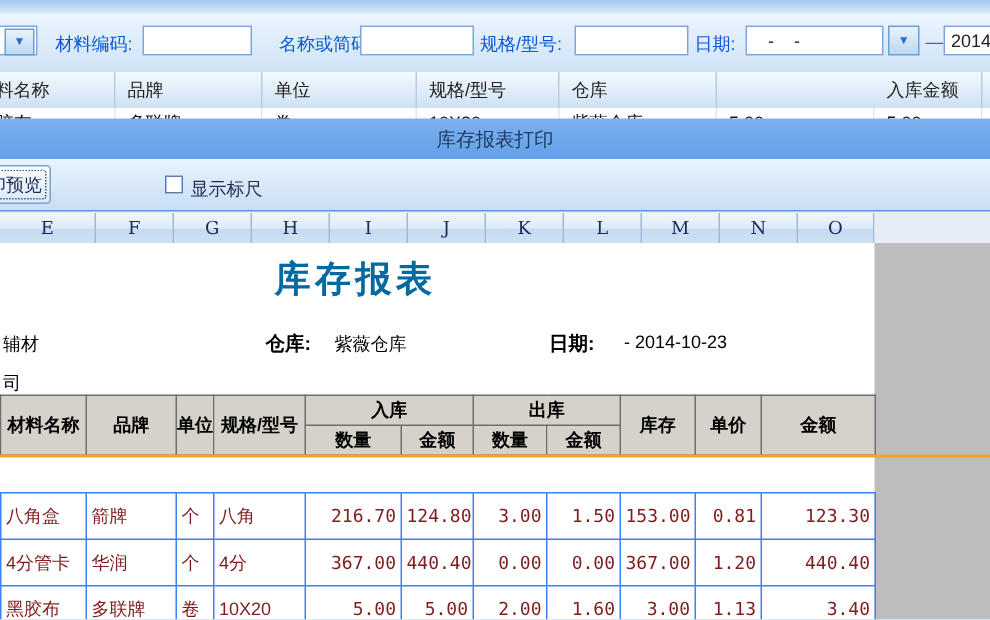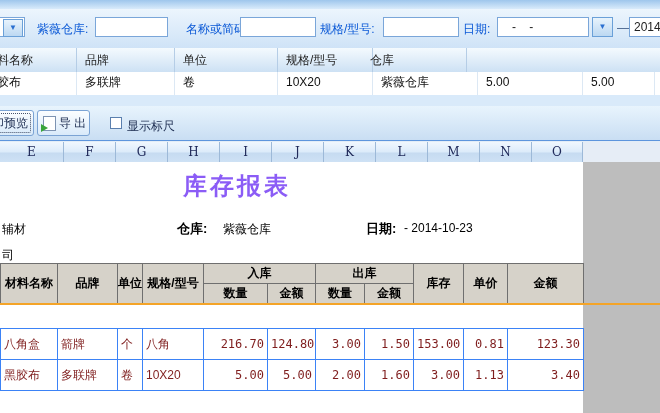--- a/index.html
+++ b/index.html
@@ -66,28 +66,28 @@
     border-top:1px solid #5d95dd;box-sizing:border-box;}
   #col-strip .cell{position:absolute;top:1px;height:21px;box-sizing:border-box;
     background:linear-gradient(#f0f7fe,#dcebfa 48%,#c6dbf1 52%,#cfe2f5);
     border-right:1px solid #9db9d8;text-align:center;line-height:20px;
     font-family:"DejaVu Serif",serif;color:#202a5a;font-size:12px;}
   #col-strip .filler{background:#e6edf6;border-right:none;}
 
   
   #content{left:0;top:83px;width:660px;height:251px;background:#bdbdbd;overflow:hidden;}
   #page{position:absolute;left:0;top:0;width:583px;height:251px;background:#fff;}
-  #rpt-title{position:absolute;left:183px;top:8px;width:220px;color:#8b5cf6;
+  #rpt-title{position:absolute;left:183px;top:8px;width:220px;color:#0369a1;
     font-size:24px;font-weight:bold;letter-spacing:3px;white-space:nowrap;}
   .frag{position:absolute;left:2px;color:#000;}
   #frag1{top:59px;} #frag2{top:85px;}
   .rpt-meta-label{position:absolute;top:58px;font-weight:bold;font-size:13px;color:#000;}
   .rpt-meta-val{position:absolute;top:59px;color:#000;white-space:nowrap;}
   #wh-label{left:177px;} #wh-val{left:223px;}
-  #dt-label{left:366px;} #dt-val{left:404px;}
+  #dt-label{left:366px;} #dt-val{left:416px;}
 
   table{border-collapse:collapse;table-layout:fixed;}
   #rpt-head{position:absolute;left:0;top:101px;width:583px;}
   #rpt-head td{border:1px solid #6f6f6f;background:#d6d2c9;color:#000;
     font-weight:bold;text-align:center;padding:0;height:19px;font-size:12px;
     white-space:nowrap;overflow:hidden;}
   #band-line{position:absolute;left:0;top:141px;width:660px;height:0;
     border-top:2px solid #f4a428;}
   #rpt-body{position:absolute;left:0;top:166px;width:583px;}
   #rpt-body td{border:1px solid #3b82f6;color:#7f1d1d;height:22px;padding:4px 3px;
@@ -99,62 +99,60 @@
 <body>
 
 <div id="stage">
 
   <div id="top-strip" class="abs"></div>
 
   <div id="filter-bar" class="abs">
     <div id="left-combo" class="finput">
       <div class="combo-btn">▼</div>
     </div>
-    <div class="flabel" style="left:37px">紫薇仓库:</div>
+    <div class="flabel" style="left:37px">材料编码:</div>
     <div class="finput" style="left:95px;width:73px"></div>
     <div class="flabel" style="left:186px">名称或简码:</div>
     <div class="finput" style="left:240px;width:76px"></div>
     <div class="flabel" style="left:320px">规格/型号:</div>
     <div class="finput" style="left:383px;width:76px"></div>
     <div class="flabel" style="left:463px">日期:</div>
     <div id="date-from" class="finput">-    -</div>
     <div id="date-drop" class="abs">▼</div>
     <div id="date-dash" class="abs">—</div>
     <div id="date-to" class="finput">2014-</div>
   </div>
 
   <div id="bg-header" class="abs">
       <div class="cell" style="left: 0px; width: 77px;"><span style="margin-left: -23px;">材料名称</span></div>
       <div class="cell" style="left: 77px; width: 98px;"><span>品牌</span></div>
       <div class="cell" style="left: 175px; width: 103px;"><span>单位</span></div>
       <div class="cell" style="left: 278px; width: 95px;"><span>规格/型号</span></div>
-      <div class="cell" style="left: 362px; width: 105px;"><span>仓库</span></div>
+      <div class="cell" style="left: 373px; width: 105px;"><span>仓库</span></div>
+      <div class="cell" style="left: 583px; width: 72px;"><span>入库金额</span></div>
       <div class="cell" style="left: 655px; width: 5px;"></div>
     </div>
   <div id="bg-row" class="abs">
       <div class="cell" style="left: 0px; width: 77px;"><span style="margin-left: -23px;">黑胶布</span></div>
       <div class="cell" style="left: 77px; width: 98px;"><span>多联牌</span></div>
       <div class="cell" style="left: 175px; width: 103px;"><span>卷</span></div>
       <div class="cell" style="left: 278px; width: 95px;"><span>10X20</span></div>
       <div class="cell" style="left: 373px; width: 105px;"><span>紫薇仓库</span></div>
       <div class="cell" style="left: 478px; width: 105px;"><span>5.00</span></div>
       <div class="cell" style="left: 583px; width: 72px;"><span>5.00</span></div>
       <div class="cell" style="left: 655px; width: 5px;"></div>
     </div>
 
   <div id="dialog" class="abs">
+    <div id="dlg-title" class="abs">库存报表打印</div>
 
     <div id="dlg-toolbar" class="abs">
       <div id="btn-preview" class="tbtn">
         <span class="focus-rect"></span>
         <span>打印预览</span>
-      </div>
-      <div id="btn-export" class="tbtn">
-        <span class="doc-ico"></span>
-        <span>导 出</span>
       </div>
       <div id="ruler-check" class="abs"></div>
       <div id="ruler-label" class="abs">显示标尺</div>
     </div>
 
     <div id="col-strip" class="abs">
         <div class="cell" style="left: 0px; width: 64px;">E</div>
         <div class="cell" style="left: 64px; width: 52px;">F</div>
         <div class="cell" style="left: 116px; width: 52px;">G</div>
         <div class="cell" style="left: 168px; width: 52px;">H</div>
@@ -238,20 +236,33 @@
               <td class="txt">八角</td>
               <td class="num">216.70</td>
               <td class="num">124.80</td>
               <td class="num">3.00</td>
               <td class="num">1.50</td>
               <td class="num">153.00</td>
               <td class="num">0.81</td>
               <td class="num">123.30</td>
             </tr>
             <tr>
+              <td class="txt">4分管卡</td>
+              <td class="txt">华润</td>
+              <td class="txt">个</td>
+              <td class="txt">4分</td>
+              <td class="num">367.00</td>
+              <td class="num">440.40</td>
+              <td class="num">0.00</td>
+              <td class="num">0.00</td>
+              <td class="num">367.00</td>
+              <td class="num">1.20</td>
+              <td class="num">440.40</td>
+            </tr>
+            <tr>
               <td class="txt">黑胶布</td>
               <td class="txt">多联牌</td>
               <td class="txt">卷</td>
               <td class="txt">10X20</td>
               <td class="num">5.00</td>
               <td class="num">5.00</td>
               <td class="num">2.00</td>
               <td class="num">1.60</td>
               <td class="num">3.00</td>
               <td class="num">1.13</td>

